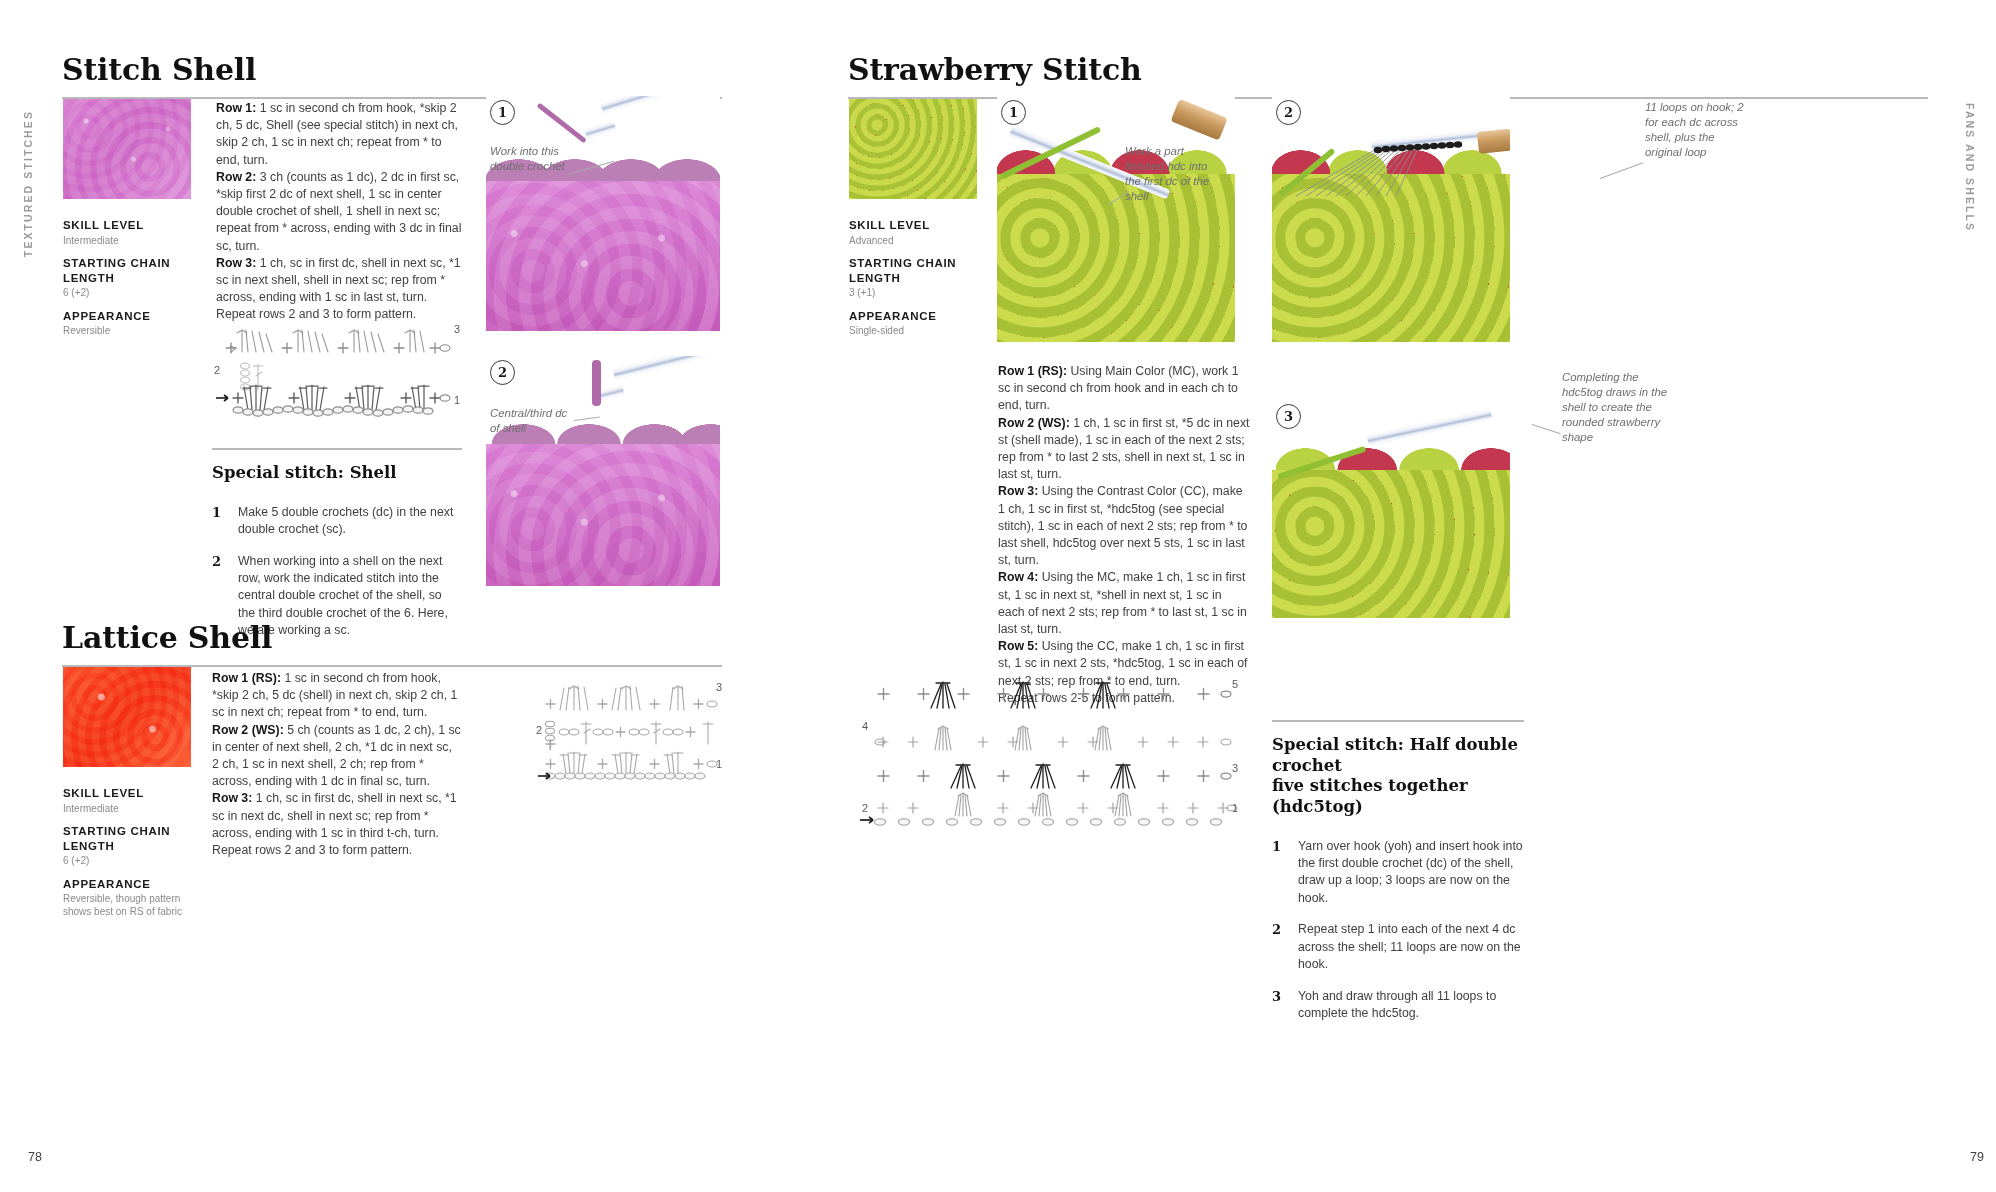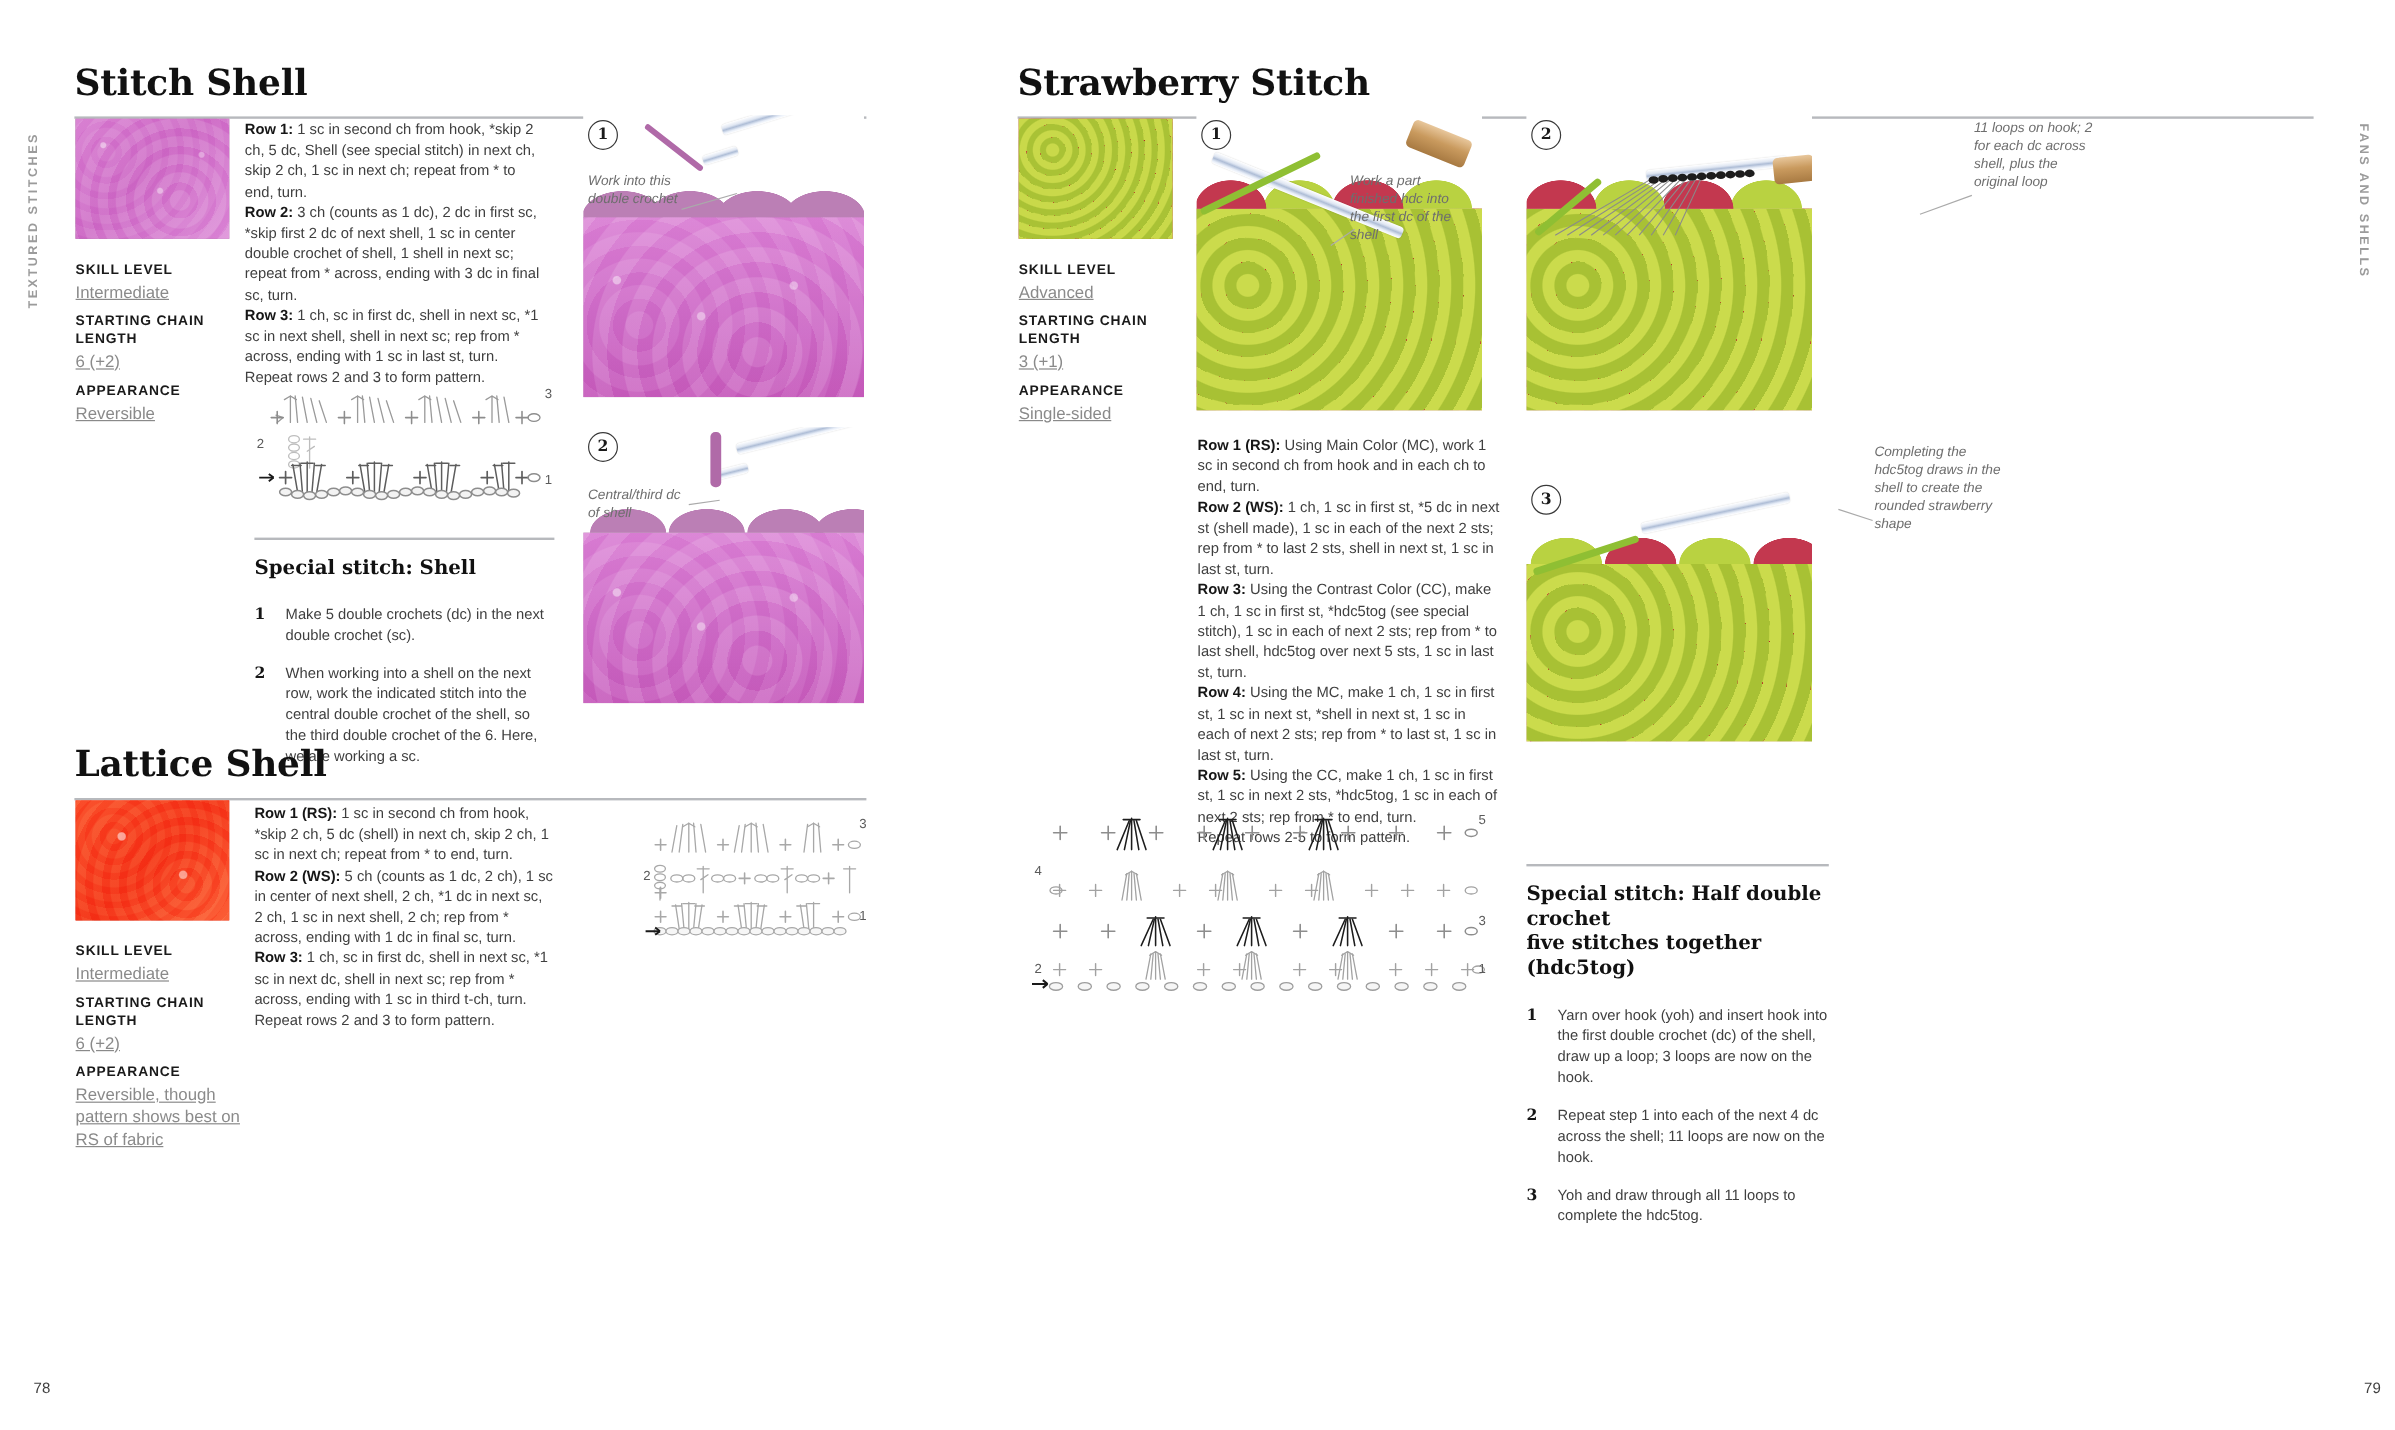--- a/index.html
+++ b/index.html
@@ -61,21 +61,21 @@
   }
   .sub-rule { border-top: 2px solid #b7b9bd; margin-bottom: 13px; }
 
   
   .meta { width: 140px; }
   .meta .k {
     font-size: 11.5px; font-weight: 700; color: #1a1a1a;
     letter-spacing: 0.7px; line-height: 1.28; margin-top: 9px;
   }
   .meta .k.first { margin-top: 10px; }
-  .meta .v { font-size: 14px; color: #8a8a8a; line-height: 1.32; margin-top: 1px; text-decoration: underline; }
+  .meta .v { font-size: 10px; color: #8a8a8a; line-height: 1.32; margin-top: 1px; }
 
   
   .body-text {
     font-size: 12.3px;
     line-height: 1.40;
     color: #3f3f3f;
   }
   .body-text b { color: #161616; font-weight: 700; }
   .body-text p { margin: 0; }
 
@@ -201,21 +201,21 @@
   <div class="meta" style="position:absolute;left:63px;top:208px;">
     <div class="k first">SKILL LEVEL</div>
     <div class="v">Intermediate</div>
     <div class="k">STARTING CHAIN</div>
     <div class="k" style="margin-top:0">LENGTH</div>
     <div class="v">6 (+2)</div>
     <div class="k">APPEARANCE</div>
     <div class="v">Reversible</div>
   </div>
 
-  <div class="body-text" style="position:absolute;left:204px;top:100px;width:250px;">
+  <div class="body-text" style="position:absolute;left:216px;top:100px;width:250px;">
     <p><b>Row 1:</b><span> 1 sc in second ch from hook, *skip 2 ch, 5 dc, Shell (see special stitch) in next ch, skip 2 ch, 1 sc in next ch; repeat from * to end, turn.</span></p>
     <p><b>Row 2:</b><span> 3 ch (counts as 1 dc), 2 dc in first sc, *skip first 2 dc of next shell, 1 sc in center double crochet of shell, 1 shell in next sc; repeat from * across, ending with 3 dc in final sc, turn.</span></p>
     <p><b>Row 3:</b><span> 1 ch, sc in first dc, shell in next sc, *1 sc in next shell, shell in next sc; rep from * across, ending with 1 sc in last st, turn.</span></p>
     <p>Repeat rows 2 and 3 to form pattern.</p>
   </div>
 
   <div class="chart" style="left:212px;top:322px;width:250px;height:110px;">
     <svg width="250" height="112" viewBox="0 0 250 112">
       <g stroke="#9a9a9a" fill="none" stroke-width="1.1" stroke-linecap="round">
 

